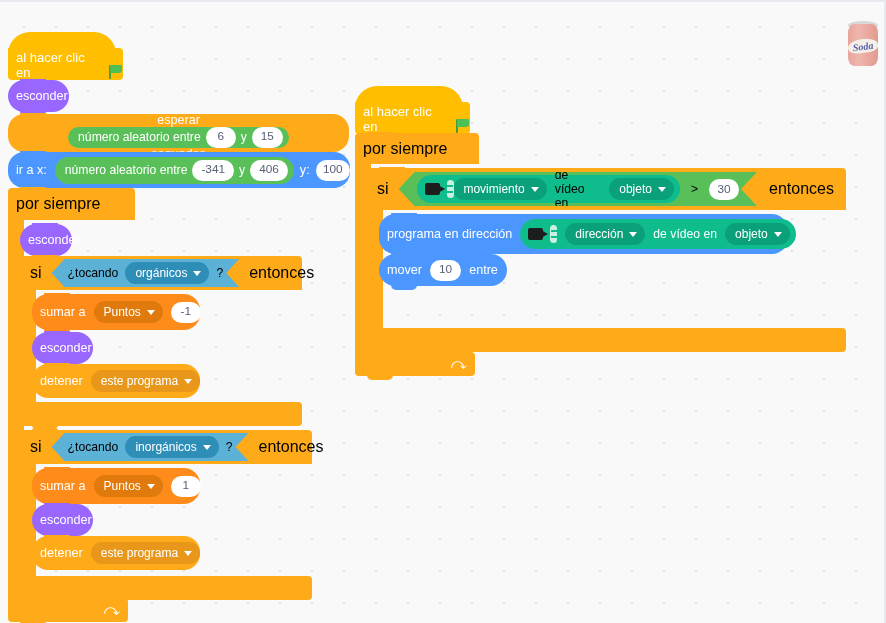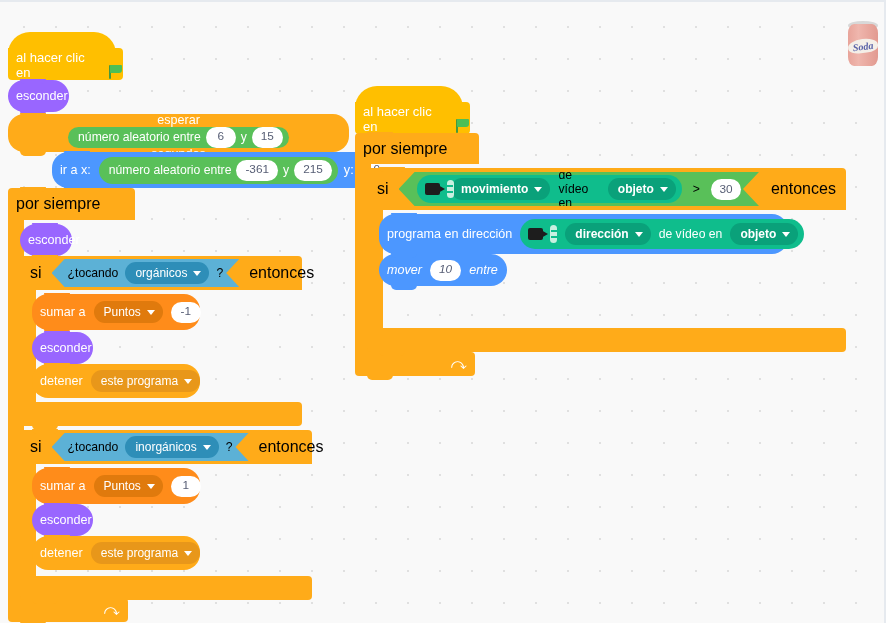--- a/index.html
+++ b/index.html
@@ -123,21 +123,21 @@
     display: inline-flex;
     align-items: center;
     gap: 6px;
     padding: 0 8px 0 10px;
     font-size: 12px;
     color: #fff;
   }
   .dd-data    { background: #e07a0d; }
   .dd-control { background: #e8971a; }
   .dd-sense   { background: #2e8eb8; }
-  .dd-video   { background: #0aa17a; font-weight: bold; }
+  .dd-video   { background: #0aa17a; }
   .caret {
     display: inline-block;
     width: 0; height: 0;
     border-left: 4.5px solid transparent;
     border-right: 4.5px solid transparent;
     border-top: 5px solid #ffffff;
   }
 
   
   .hexa {
@@ -334,27 +334,27 @@
     <span class="blk-label">esperar</span>
     <span class="reporter c-operat">
       <span>número aleatorio entre</span>
       <span class="oval-num">6</span>
       <span>y</span>
       <span class="oval-num">15</span>
     </span>
     <span class="blk-label">segundos</span>
   </div>
 
-  <div class="blk c-motion notch-top notch-bot" style="left:8px; top:150px; width:342px; height:36px;margin-left:44px;">
+  <div class="blk c-motion notch-top notch-bot" style="left:8px; top:150px; width:342px; height:36px;">
     <span class="blk-label">ir a x:</span>
     <span class="reporter c-operat">
       <span>número aleatorio entre</span>
-      <span class="oval-num">-361</span>
+      <span class="oval-num">-341</span>
       <span>y</span>
-      <span class="oval-num">215</span>
+      <span class="oval-num">406</span>
     </span>
     <span class="blk-label" style="padding:0 6px;">y:</span>
     <span class="oval-num">100</span>
   </div>
 
   <div class="c-top c-control" style="left:8px; top:186px; width:127px; height:32px;">
     <span class="blk-label">por siempre</span>
   </div>
   <div class="c-spine c-control" style="left:8px; top:218px; width:16px; height:378px;"></div>
   <div class="c-bottom c-control" style="left:8px; top:596px; width:120px; height:24px;">
@@ -501,20 +501,20 @@
         <span class="caret"></span>
       </span>
       <span style="padding:0 3px;">de vídeo en</span>
       <span class="dropdown dd-video">
         <span>objeto</span>
         <span class="caret"></span>
       </span>
     </span>
   </div>
 
-  <div class="blk c-motion notch-top notch-bot" style="left:379px; top:252px; width:128px; height:32px;font-style:italic;">
+  <div class="blk c-motion notch-top notch-bot" style="left:379px; top:252px; width:128px; height:32px;">
     <span class="blk-label">mover</span>
     <span class="oval-num">10</span>
     <span class="blk-label">entre</span>
   </div>
 
 
 </div>
 
 </body></html>

